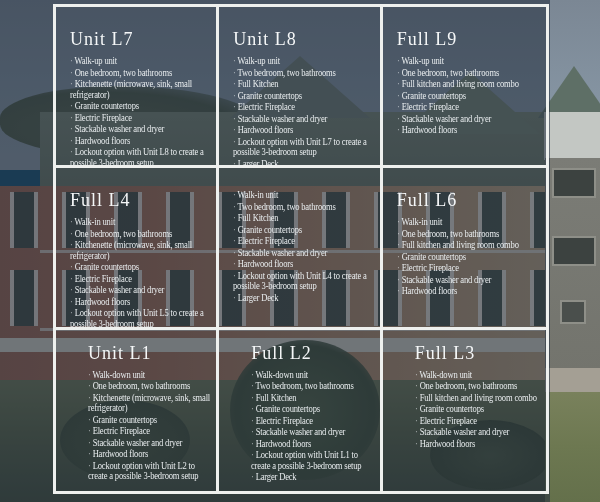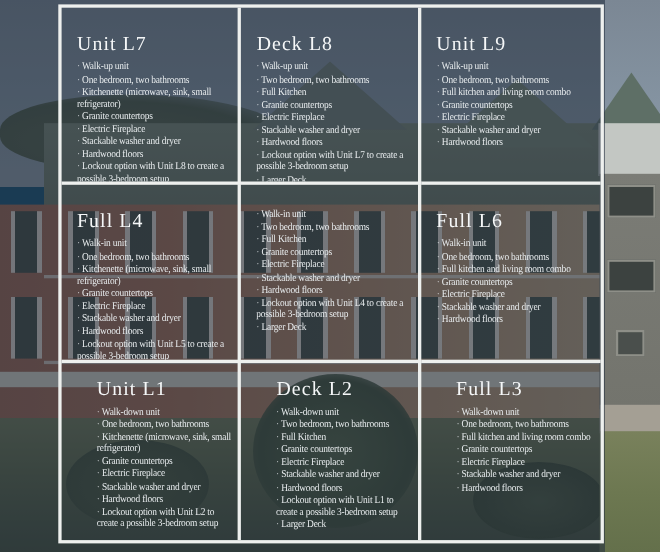--- a/index.html
+++ b/index.html
@@ -112,36 +112,36 @@
         <li>Kitchenette (microwave, sink, small refrigerator)</li>
         <li>Granite countertops</li>
         <li>Electric Fireplace</li>
         <li>Stackable washer and dryer</li>
         <li>Hardwood floors</li>
         <li>Lockout option with Unit L8 to create a possible 3-bedroom setup</li>
       </ul>
     </section>
 
     <section class="cell">
-      <h2 class="title">Deck L8</h2>
+      <h2 class="title">Unit L8</h2>
       <ul class="features">
         <li>Walk-up unit</li>
         <li>Two bedroom, two bathrooms</li>
         <li>Full Kitchen</li>
         <li>Granite countertops</li>
         <li>Electric Fireplace</li>
         <li>Stackable washer and dryer</li>
         <li>Hardwood floors</li>
         <li>Lockout option with Unit L7 to create a possible 3-bedroom setup</li>
         <li>Larger Deck</li>
       </ul>
     </section>
 
     <section class="cell">
-      <h2 class="title">Unit L9</h2>
+      <h2 class="title">Full L9</h2>
       <ul class="features">
         <li>Walk-up unit</li>
         <li>One bedroom, two bathrooms</li>
         <li>Full kitchen and living room combo</li>
         <li>Granite countertops</li>
         <li>Electric Fireplace</li>
         <li>Stackable washer and dryer</li>
         <li>Hardwood floors</li>
       </ul>
     </section>
@@ -195,21 +195,21 @@
         <li>Kitchenette (microwave, sink, small refrigerator)</li>
         <li>Granite countertops</li>
         <li>Electric Fireplace</li>
         <li>Stackable washer and dryer</li>
         <li>Hardwood floors</li>
         <li>Lockout option with Unit L2 to create a possible 3-bedroom setup</li>
       </ul>
     </section>
 
     <section class="cell">
-      <h2 class="title">Deck L2</h2>
+      <h2 class="title">Full L2</h2>
       <ul class="features">
         <li>Walk-down unit</li>
         <li>Two bedroom, two bathrooms</li>
         <li>Full Kitchen</li>
         <li>Granite countertops</li>
         <li>Electric Fireplace</li>
         <li>Stackable washer and dryer</li>
         <li>Hardwood floors</li>
         <li>Lockout option with Unit L1 to create a possible 3-bedroom setup</li>
         <li>Larger Deck</li>

